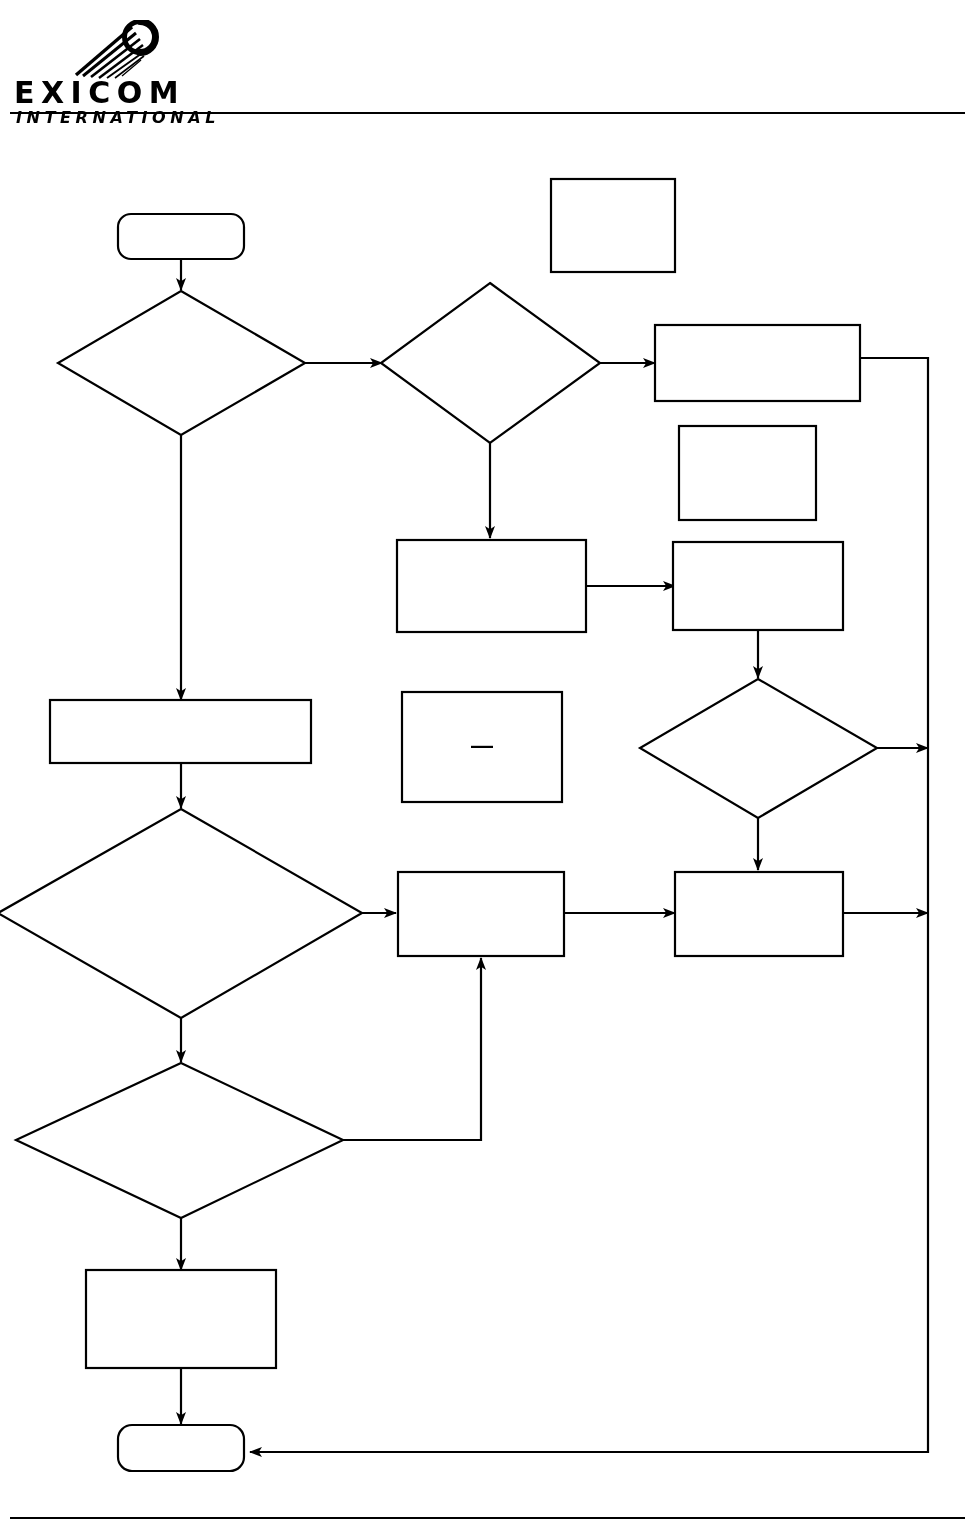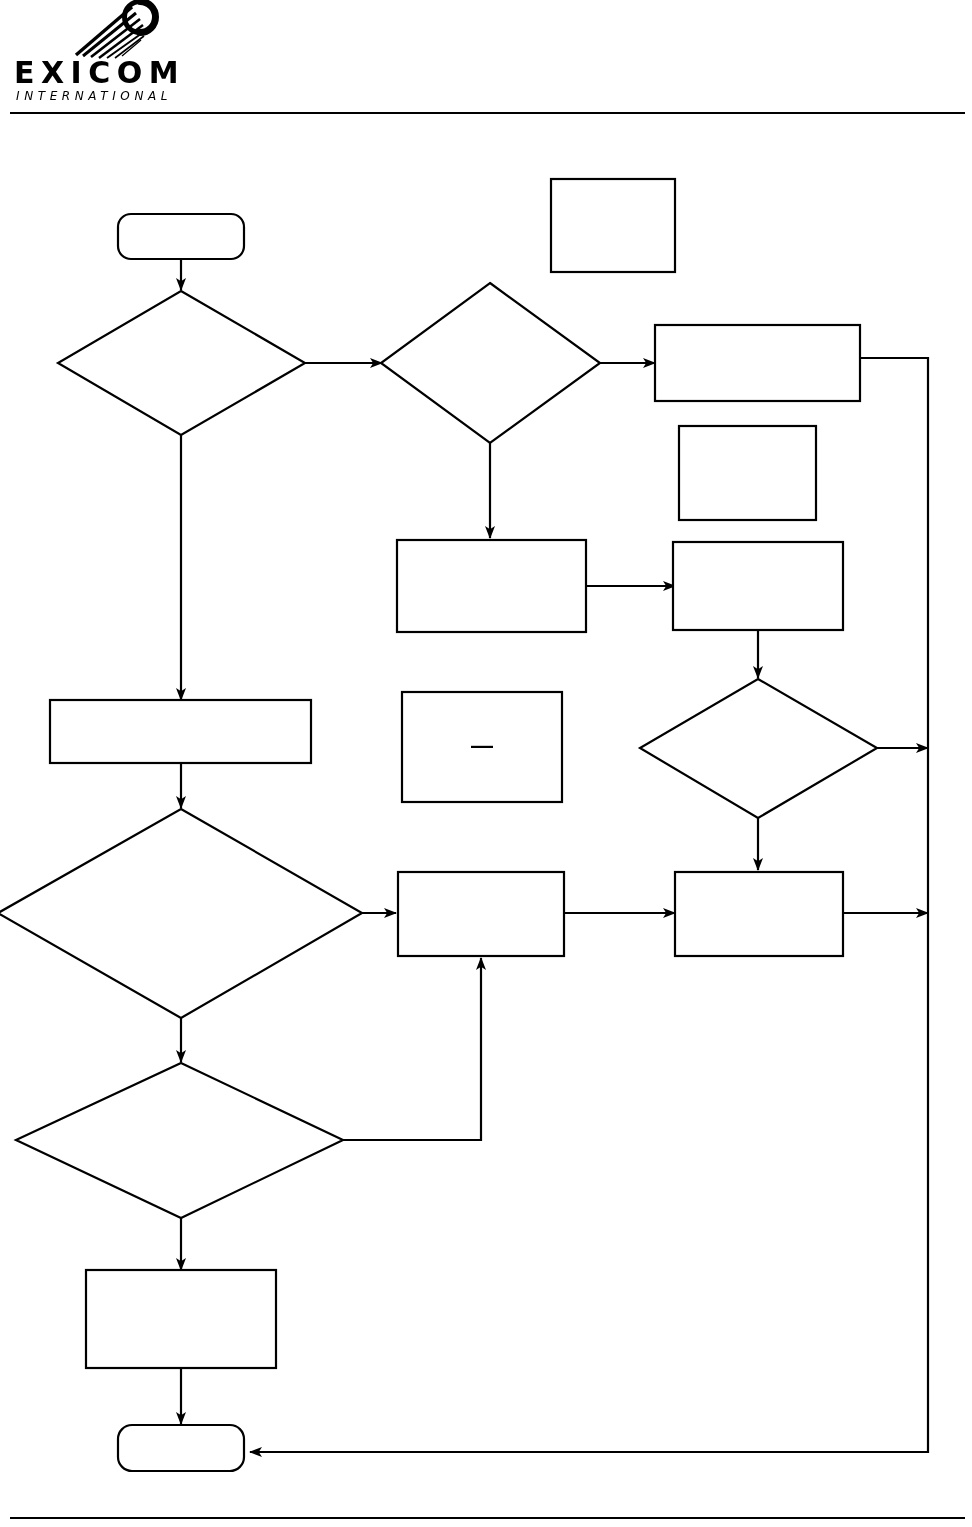--- a/index.html
+++ b/index.html
@@ -23,21 +23,21 @@
   #header {
     position: absolute;
     left: 0;
     top: 0;
     width: 972px;
     height: 118px;
   }
   #logo-block {
     position: absolute;
     left: 14px;
-    top: 0;
+    top: 20px;
     width: 260px;
     height: 106px;
   }
   #logo-mark {
     position: absolute;
     left: 48px;
     top: 0px;
     width: 110px;
     height: 62px;
   }
@@ -52,22 +52,22 @@
     line-height: 1;
     color: #000;
     white-space: nowrap;
   }
   #logo-subwordmark {
     position: absolute;
     left: 2px;
     top: 90px;
     font-family: "DejaVu Sans", sans-serif;
     font-style: italic;
-    font-weight: 400;
-    font-size: 12px;
+    font-weight: 700;
+    font-size: 16px;
     letter-spacing: 4.6px;
     line-height: 1;
     color: #000;
     white-space: nowrap;
   }
   #header-rule {
     position: absolute;
     left: 10px;
     top: 112px;
     width: 955px;

